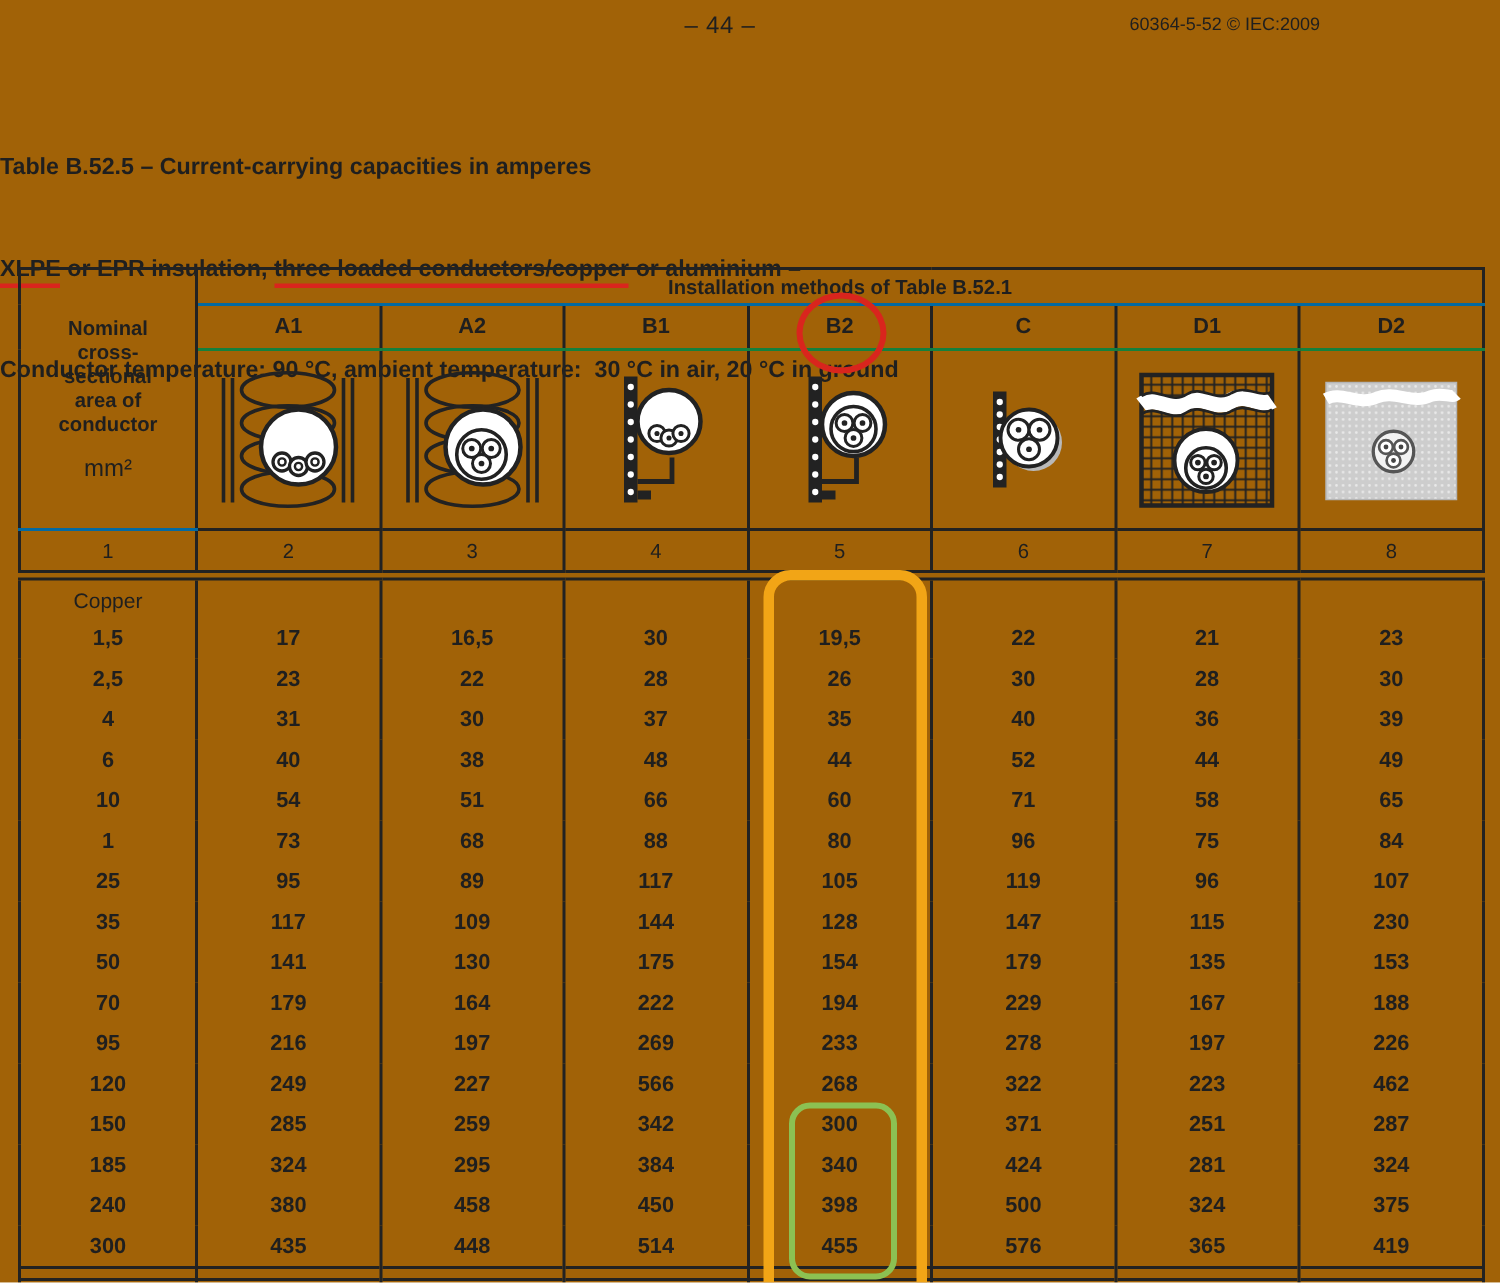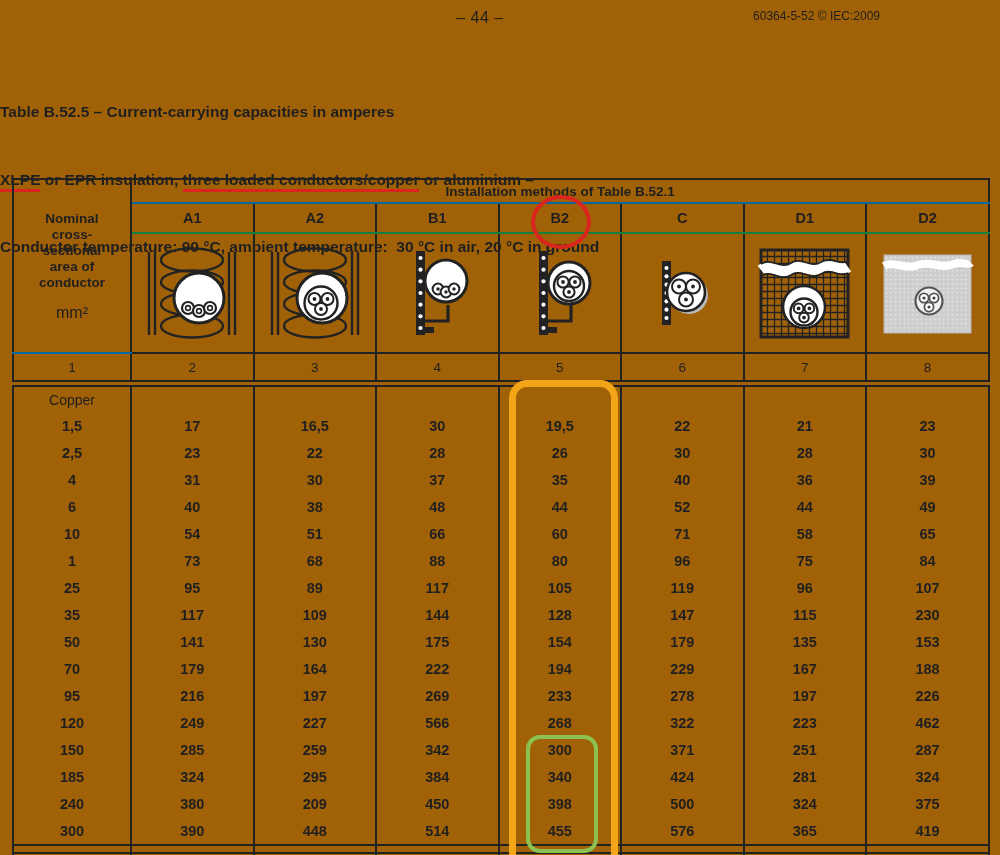--- a/index.html
+++ b/index.html
@@ -380,30 +380,30 @@
             <td>295</td>
             <td>384</td>
             <td>340</td>
             <td>424</td>
             <td>281</td>
             <td>324</td>
           </tr>
           <tr>
             <td>240</td>
             <td>380</td>
-            <td>209</td>
+            <td>458</td>
             <td>450</td>
             <td>398</td>
             <td>500</td>
             <td>324</td>
             <td>375</td>
           </tr>
           <tr>
             <td>300</td>
-            <td>390</td>
+            <td>435</td>
             <td>448</td>
             <td>514</td>
             <td>455</td>
             <td>576</td>
             <td>365</td>
             <td>419</td>
           </tr>
         </tbody>
       <tbody>
         <tr class="r-stub1" id="stub-row-1">

